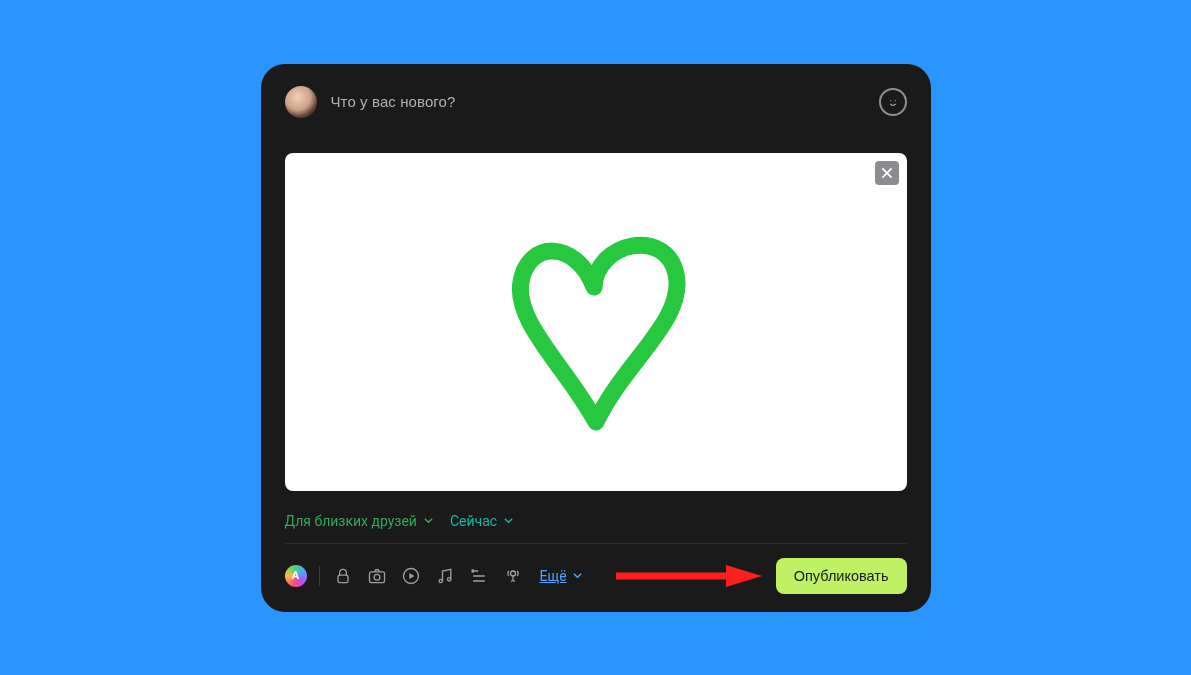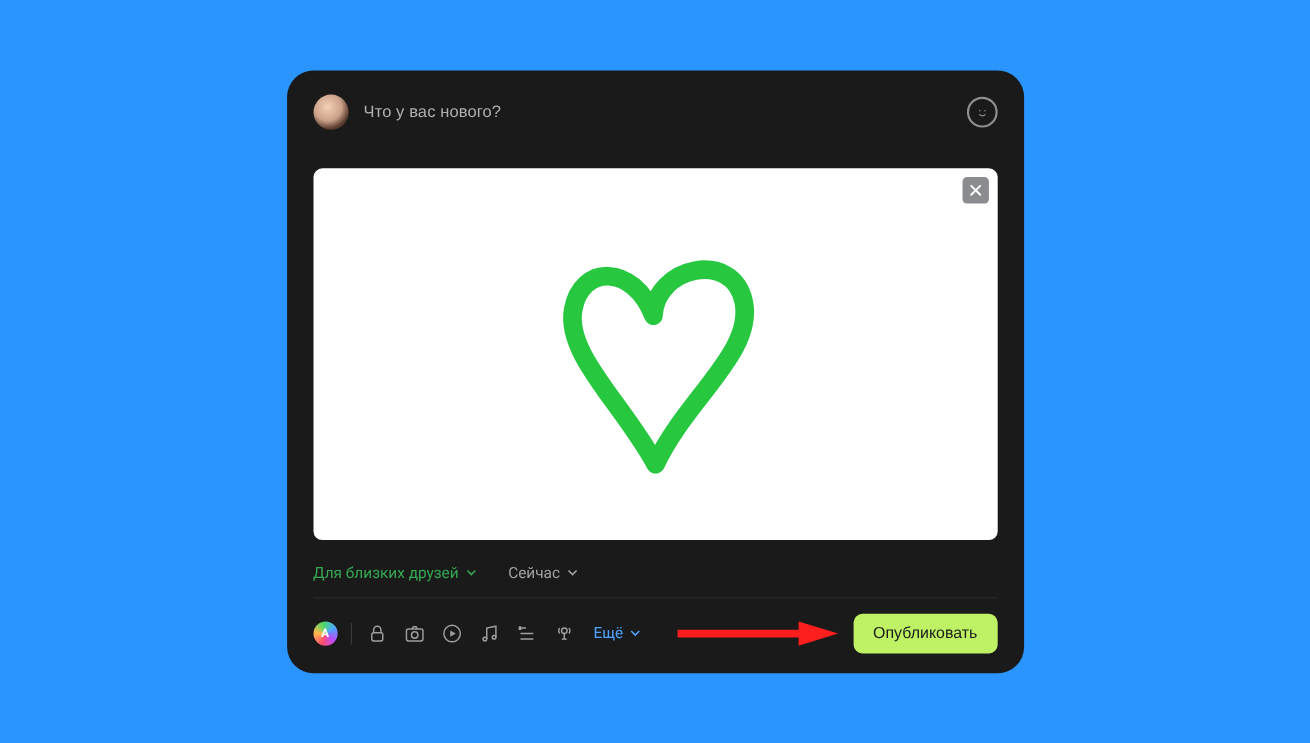--- a/index.html
+++ b/index.html
@@ -71,31 +71,31 @@
     display: flex; align-items: center; justify-content: center;
     cursor: pointer;
     font-weight: bold;
   }
   .remove-btn svg { width: 14px; height: 14px; }
   .heart-svg { width: 260px; height: 260px; }
 
   .meta-row {
     display: flex;
     align-items: center;
-    gap: 28px;
+    gap: 16px;
     padding: 22px 0 14px 0;
     border-bottom: 1px solid #2b2c2e;
     font-size: 14px;
   }
   .meta-link {
     display: inline-flex; align-items: center; gap: 6px;
     cursor: pointer;
   }
   .audience { color: #34a853; }
-  .schedule { color: #a3a3a3; }
+  .schedule { color: #14b8a6; }
   .chev { width: 11px; height: 11px; }
 
   .toolbar-row {
     display: flex;
     align-items: center;
     padding-top: 14px;
     gap: 12px;
   }
   .gradient-avatar {
     width: 22px; height: 22px; border-radius: 50%;
@@ -114,20 +114,21 @@
     display: flex; align-items: center; justify-content: center;
     cursor: pointer;
   }
   .tool-icon svg { width: 20px; height: 20px; stroke: currentColor; fill: none; stroke-width: 1.6; }
   .more-link {
     color: #4da3ff;
     font-size: 14px;
     display: inline-flex; align-items: center; gap: 5px;
     cursor: pointer;
     margin-left: 4px;
+    text-decoration: underline;
   }
   .spacer { flex: 1; }
   .arrow-annot {
     position: relative;
     width: 150px; height: 26px;
     display: flex; align-items: center;
   }
   .arrow-annot svg { width: 100%; height: 100%; }
   .publish-btn {
     background: #bef264;

